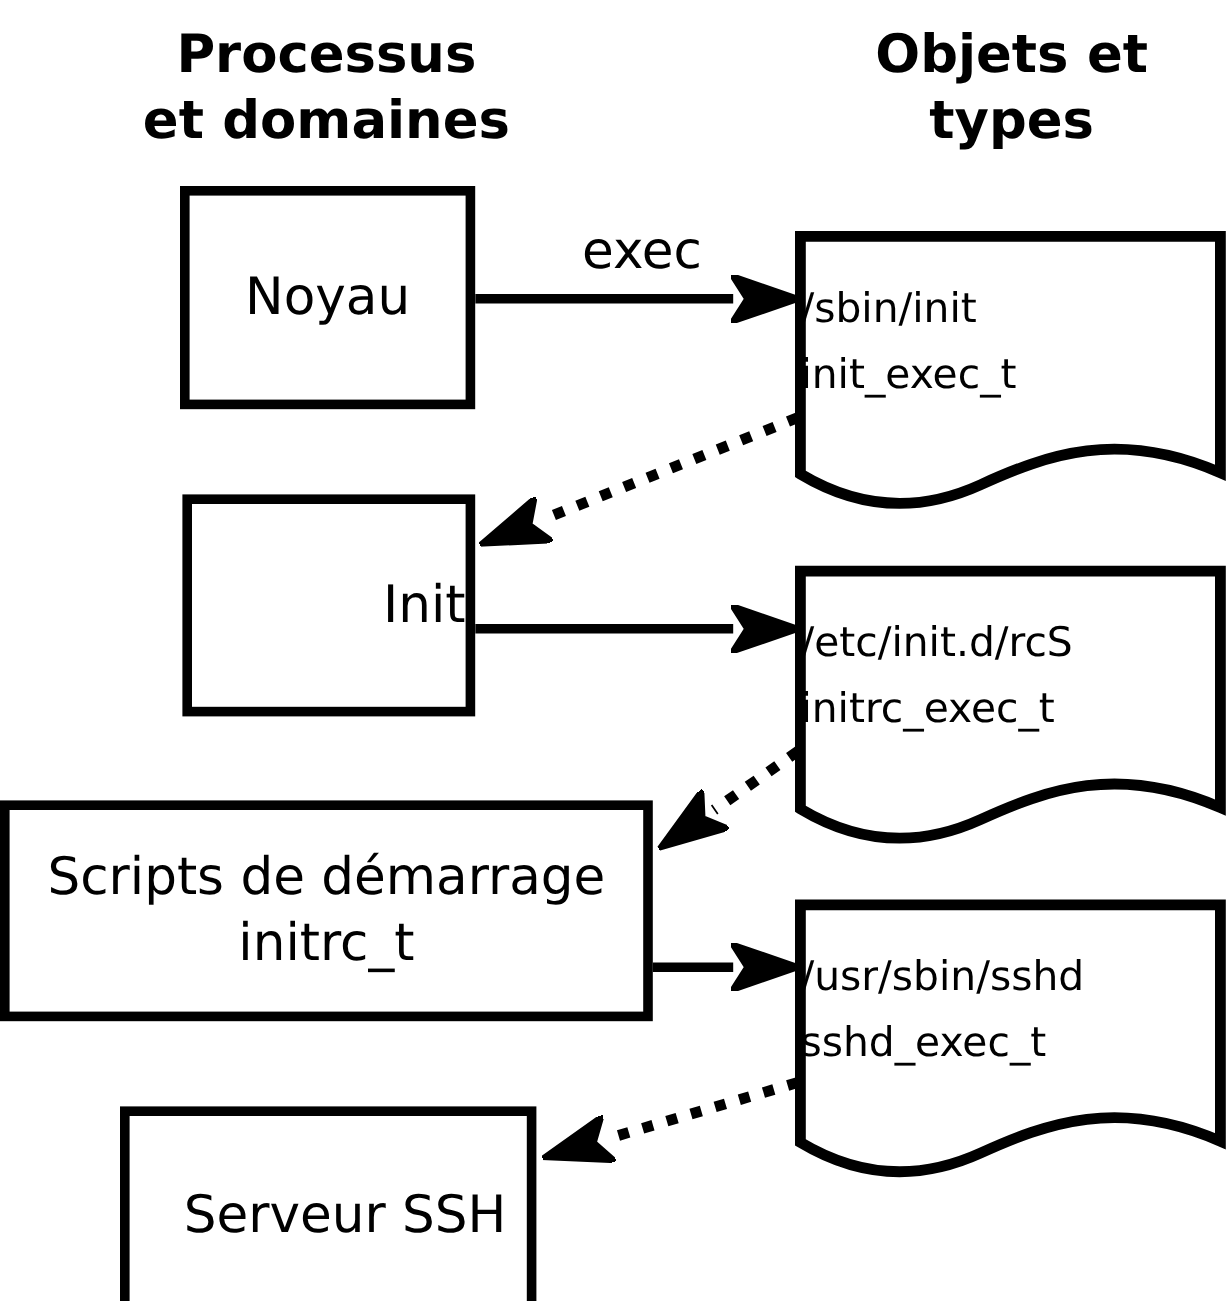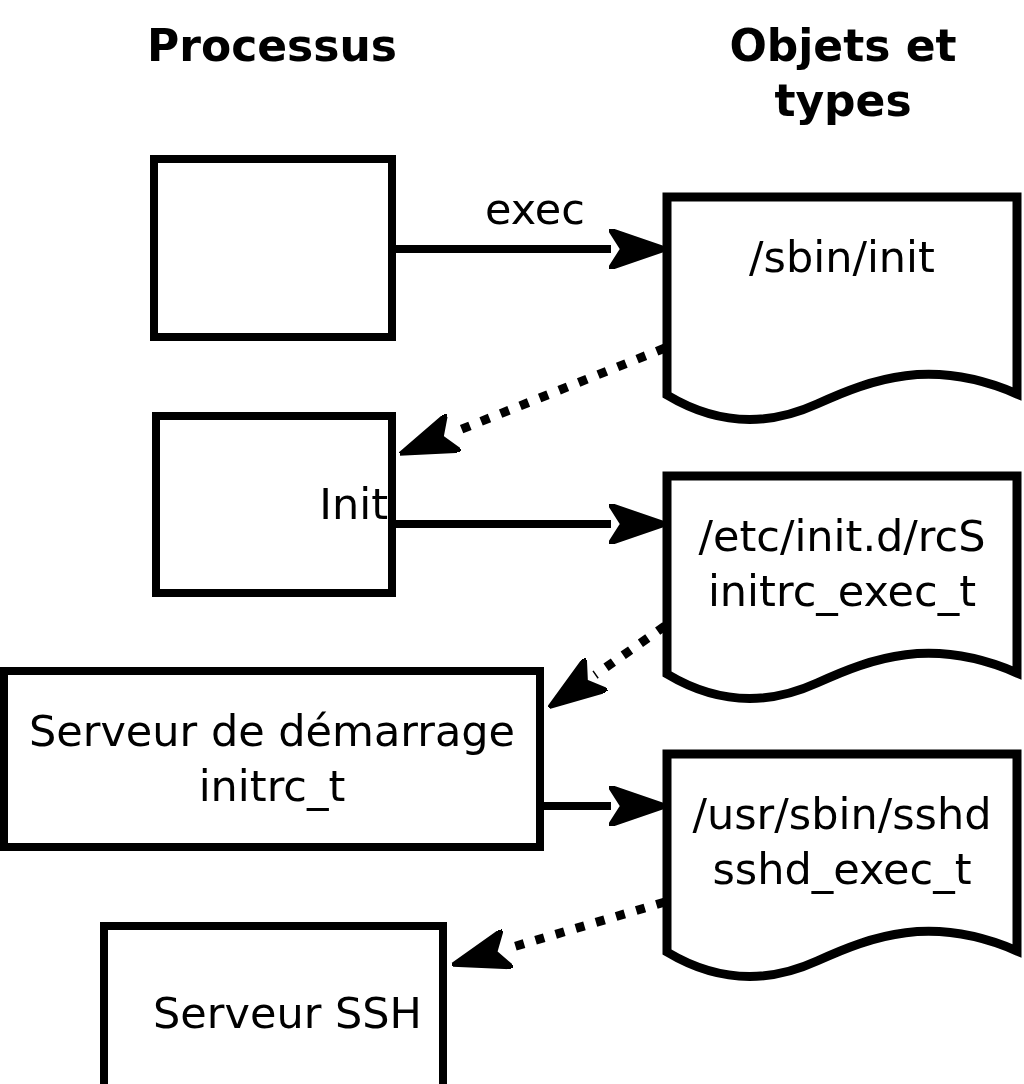--- a/index.html
+++ b/index.html
@@ -33,23 +33,23 @@
     align-items: center;
     justify-content: center;
     font-size: 43px;
     line-height: 55px;
     text-align: center;
     white-space: nowrap;
   }
   .dtext {
     position: absolute;
     width: 350px;
-    font-size: 43px;
+    font-size: 34px;
     line-height: 55px;
-    text-align: center;
+    text-align: left;
     white-space: nowrap;
   }
   .exec-label {
     position: absolute;
     left: 455px;
     top: 164px;
     width: 160px;
     text-align: center;
     font-size: 43px;
     line-height: 43px;
@@ -82,41 +82,44 @@
 
     <g stroke-width="9" stroke-dasharray="9 12">
       <line x1="665" y1="324" x2="452" y2="409" marker-end="url(#ah)"></line>
       <line x1="665" y1="602" x2="595" y2="651" marker-end="url(#ah)"></line>
       <line x1="665" y1="878" x2="506" y2="925" marker-end="url(#ah)"></line>
     </g>
   </svg>
 
   <div class="hdr" style="left:22px; top:-6px; width:500px;">
     <div>Processus</div>
+    <div>et domaines</div>
   </div>
   <div class="hdr" style="left:643px; top:-6px; width:400px;">
     <div>Objets et</div>
     <div>types</div>
   </div>
 
   <div class="pbox" style="left:150px; top:131px; width:246px; height:186px;">
+    <div>Noyau</div>
   </div>
   <div class="pbox" style="left:152px; top:388px; width:244px; height:185px;align-items:flex-end;">
     <div>Init</div>
   </div>
   <div class="pbox" style="left:0px; top:643px; width:544px; height:184px;">
-    <div>Serveur de démarrage</div>
+    <div>Scripts de démarrage</div>
     <div>initrc_t</div>
   </div>
   <div class="pbox" style="left:100px; top:898px; width:347px; height:182px;padding-left:28px;">
     <div>Serveur SSH</div>
   </div>
 
   <div class="dtext" style="left:667px; top:206px;">
     <div>/sbin/init</div>
+    <div>init_exec_t</div>
   </div>
   <div class="dtext" style="left:667px; top:763px;">
     <div>/usr/sbin/sshd</div>
     <div>sshd_exec_t</div>
   </div>
   <div class="dtext" style="left:667px; top:485px;">
     <div>/etc/init.d/rcS</div>
     <div>initrc_exec_t</div>
   </div>
 

